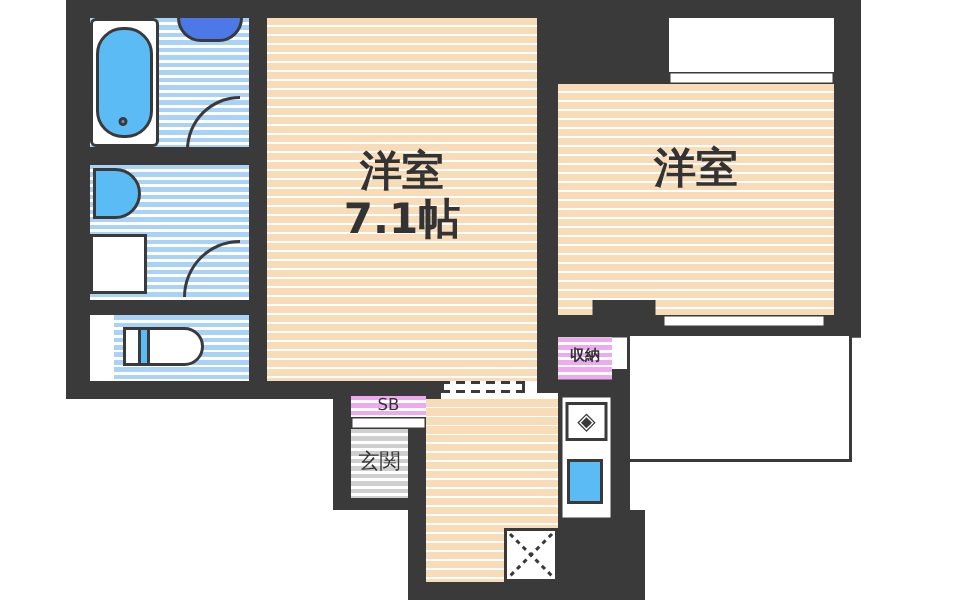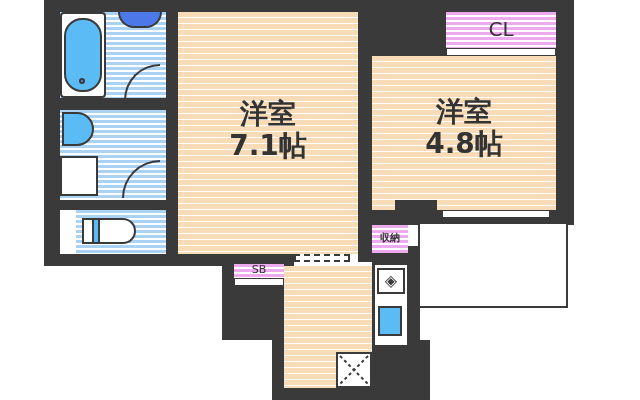--- a/index.html
+++ b/index.html
@@ -53,44 +53,43 @@
   <div class="abs" style="left:92px;top:218px;width:8px;height:26px;background:#5bbcf5;border:2px solid #3a3a3a;"></div>
 
   <div class="abs floor-wood" style="left:178px;top:12px;width:180px;height:242px;">
     <div class="abs room-label" style="left:0;top:86px;width:180px;font-size:28px;">
       <div>洋室</div>
       <div>7.1帖</div>
     </div>
   </div>
   <div class="abs dashed" style="left:294px;top:254px;width:56px;height:8px;border-style:dashed;"></div>
 
-  <div class="abs floor-pink" style="left:446px;top:12px;width:110px;height:36px;">
-    <div class="abs room-label" style="left:0;top:6px;width:110px;font-size:20px;">CL</div>
-  </div>
   <div class="abs white" style="left:446px;top:48px;width:110px;height:8px;border:1px solid #3a3a3a;"></div>
 
   <div class="abs floor-wood" style="left:372px;top:56px;width:184px;height:154px;">
     <div class="abs room-label" style="left:0;top:40px;width:184px;font-size:28px;">
       <div>洋室</div>
-      <div>4.8帖</div>
     </div>
   </div>
   <div class="abs white" style="left:442px;top:210px;width:108px;height:8px;border:1px solid #3a3a3a;"></div>
   <div class="abs wall" style="left:395px;top:200px;width:42px;height:12px;"></div>
 
   <div class="abs floor-pink" style="left:372px;top:225px;width:36px;height:28px;">
     <div class="abs room-label" style="left:0;top:7px;width:36px;font-size:10px;font-weight:bold;text-align:center;">収納</div>
   </div>
 
   <div class="abs white" style="left:418px;top:222px;width:150px;height:86px;border:2px solid #3a3a3a;"></div>
 
   <div class="abs floor-pink" style="left:234px;top:264px;width:50px;height:14px;">
     <div class="abs room-label" style="left:0;top:0;width:50px;font-size:11px;">SB</div>
   </div>
   <div class="abs white" style="left:234px;top:278px;width:50px;height:8px;border:1px solid #3a3a3a;"></div>
+  <div class="abs floor-gray" style="left:234px;top:286px;width:38px;height:46px;">
+    <div class="abs room-label" style="left:0;top:14px;width:38px;font-size:14px;">玄関</div>
+  </div>
 
   <div class="abs floor-wood" style="left:284px;top:266px;width:88px;height:122px;"></div>
   <div class="abs white" style="left:374px;top:264px;width:34px;height:82px;border:1px solid #3a3a3a;"></div>
   <div class="abs white" style="left:377px;top:268px;width:28px;height:26px;border:2px solid #3a3a3a;font-size:16px;text-align:center;line-height:22px;color:#3a3a3a;">◈</div>
   <div class="abs" style="left:378px;top:306px;width:24px;height:30px;background:#5bbcf5;border:2px solid #3a3a3a;"></div>
   <div class="abs white" style="left:336px;top:352px;width:36px;height:36px;border:2px solid #3a3a3a;">
     <svg width="32" height="32" viewBox="0 0 32 32">
       <line x1="2" y1="2" x2="30" y2="30" stroke="#3a3a3a" stroke-width="2" stroke-dasharray="3,3"></line>
       <line x1="30" y1="2" x2="2" y2="30" stroke="#3a3a3a" stroke-width="2" stroke-dasharray="3,3"></line>
     </svg>

